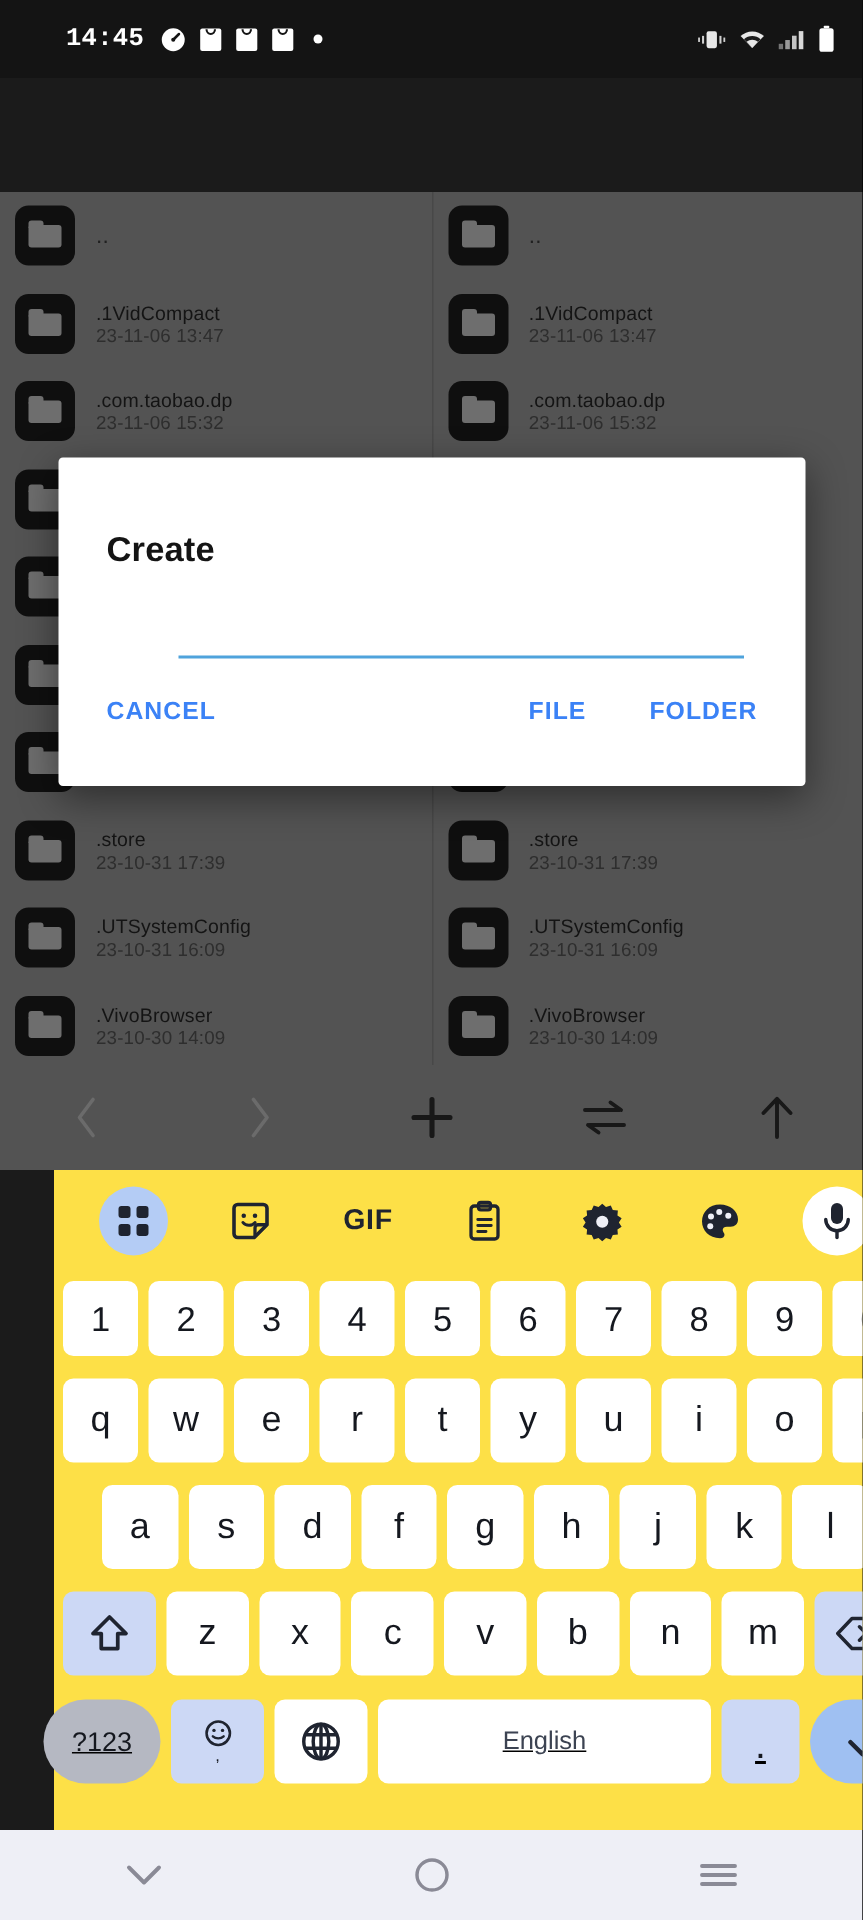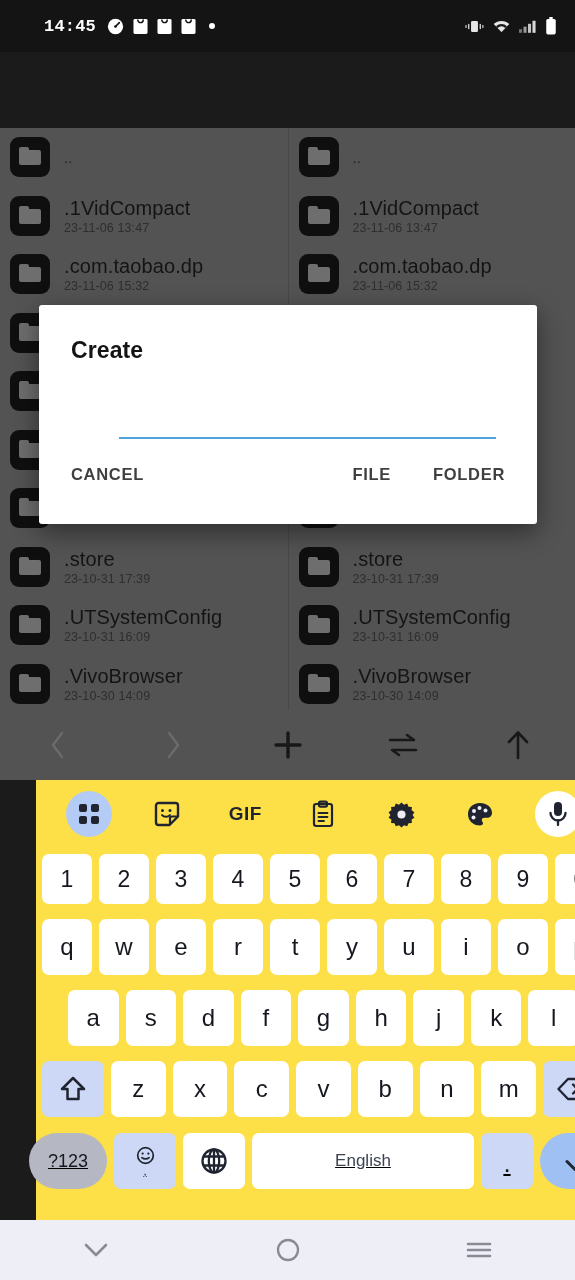--- a/index.html
+++ b/index.html
@@ -49,48 +49,48 @@
     flex: 0 0 40px; position: relative; }
   .folder-ico::before {
     content: ""; position: absolute; left: 9px; top: 13px; width: 22px; height: 15px;
     background: #8d8d8d; border-radius: 2px;
   }
   .folder-ico::after {
     content: ""; position: absolute; left: 9px; top: 10px; width: 10px; height: 5px;
     background: #8d8d8d; border-radius: 2px 2px 0 0;
   }
   .row-texts { margin-left: 14px; display: flex; flex-direction: column; gap: 1px; min-width: 0; }
-  .row-name { font-size: 20px; color: #1a1a1a; white-space: nowrap; letter-spacing: .1px; }
+  .row-name { font-size: 13px; color: #1a1a1a; white-space: nowrap; letter-spacing: .1px; }
   .row-date { font-size: 12.5px; color: #3b3b3b; white-space: nowrap; letter-spacing: .1px; }
   .row.parent .row-name { color: #2a2a2a; font-size: 15px; }
 
   
   .actionbar { position: absolute; top: 710px; left: 0; width: 575px; height: 70px;
     background: #6b6b6b; display: flex; align-items: center; }
   .act { flex: 1 1 0; display: flex; align-items: center; justify-content: center; cursor: pointer; }
 
   
   .scrim { position: absolute; top: 128px; left: 0; width: 575px; height: 652px;
     background: rgba(0,0,0,0.22); pointer-events: none; }
   .dialog {
     position: absolute; left: 39px; top: 305px; width: 498px; height: 219px;
     background: #fff; border-radius: 3px; box-shadow: 0 8px 26px rgba(0,0,0,.45);
-    padding: 0 32px;
+    padding: 16px 32px;
   }
   .dlg-title { font-size: 23px; font-weight: 700; color: #141414; padding-top: 32px; letter-spacing: .1px; }
   .dlg-input-wrap { position: absolute; left: 80px; right: 41px; top: 112px; }
   .dlg-input {
     width: 100%; border: 0; outline: 0; background: transparent;
     border-bottom: 2px solid #4fa3dc; height: 22px; font-size: 17px;
     color: #222; font-family: "Liberation Sans", sans-serif; padding: 0;
     caret-color: #4fa3dc;
   }
   .dlg-actions { position: absolute; left: 32px; right: 32px; top: 160px;
     display: flex; align-items: center; }
-  .dlg-btn { font-size: 16.5px; font-weight: 700; color: #404040; letter-spacing: .7px;
+  .dlg-btn { font-size: 16.5px; font-weight: 700; color: #3b82f6; letter-spacing: .7px;
     cursor: pointer; background: none; border: 0; font-family: "Liberation Sans", sans-serif; }
   .dlg-gap { flex: 1 1 auto; }
   .dlg-btn.file { margin-right: 42px; }
 
   
   .keyboard { position: absolute; top: 780px; left: 0; width: 575px; height: 440px;
     background: #fde047; margin-left: 36px; }
   .kb-toolbar { height: 68px; display: flex; align-items: center; padding: 0 14px; }
   .kb-tool { flex: 1 1 0; display: flex; align-items: center; justify-content: center; cursor: pointer; }
   .kb-tool .circ { width: 46px; height: 46px; border-radius: 50%; display: flex;

